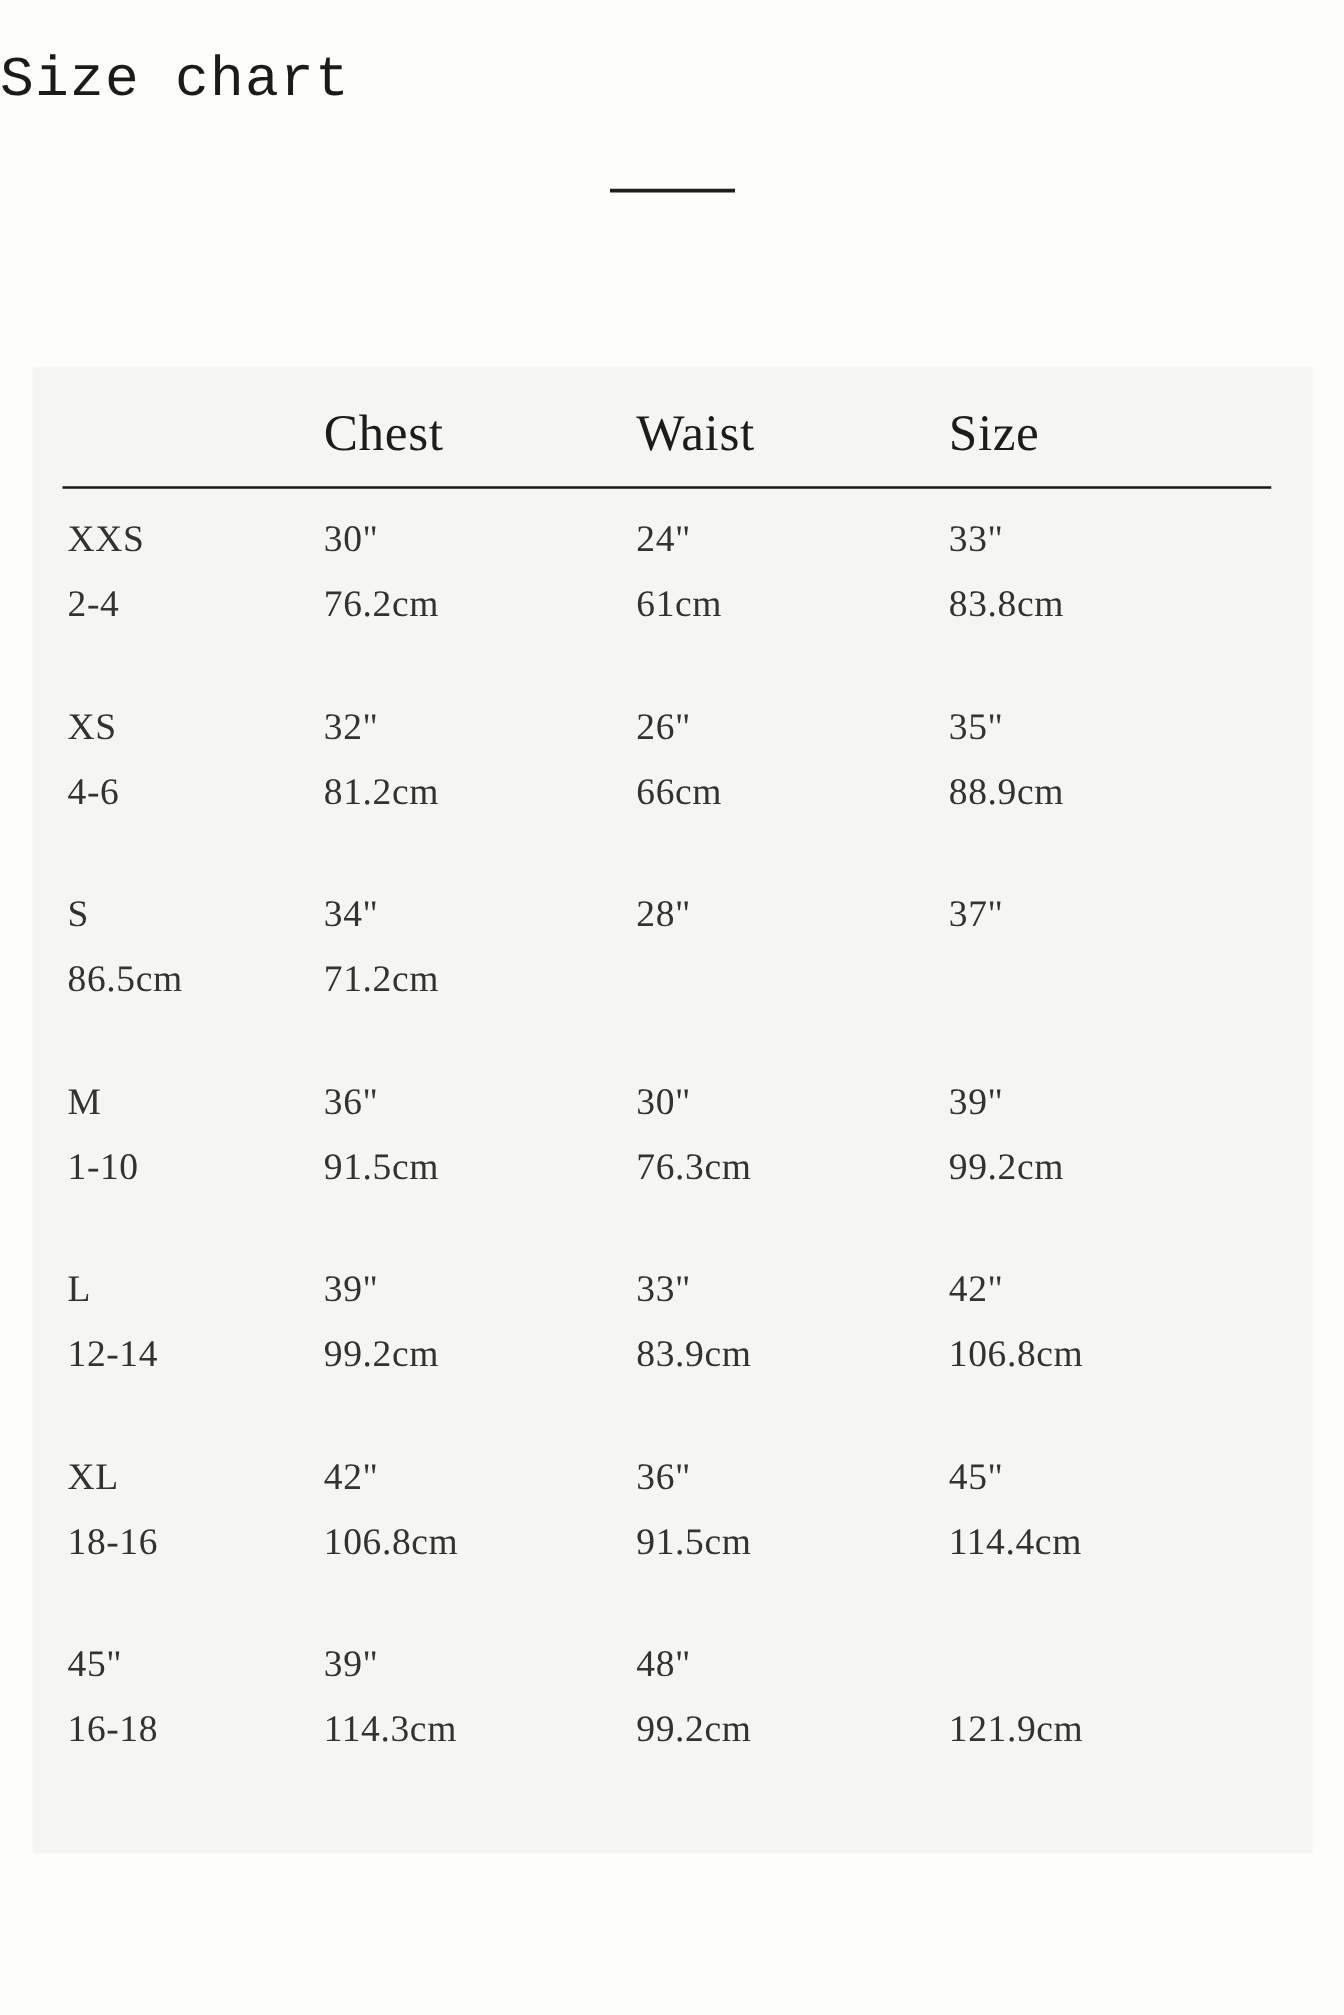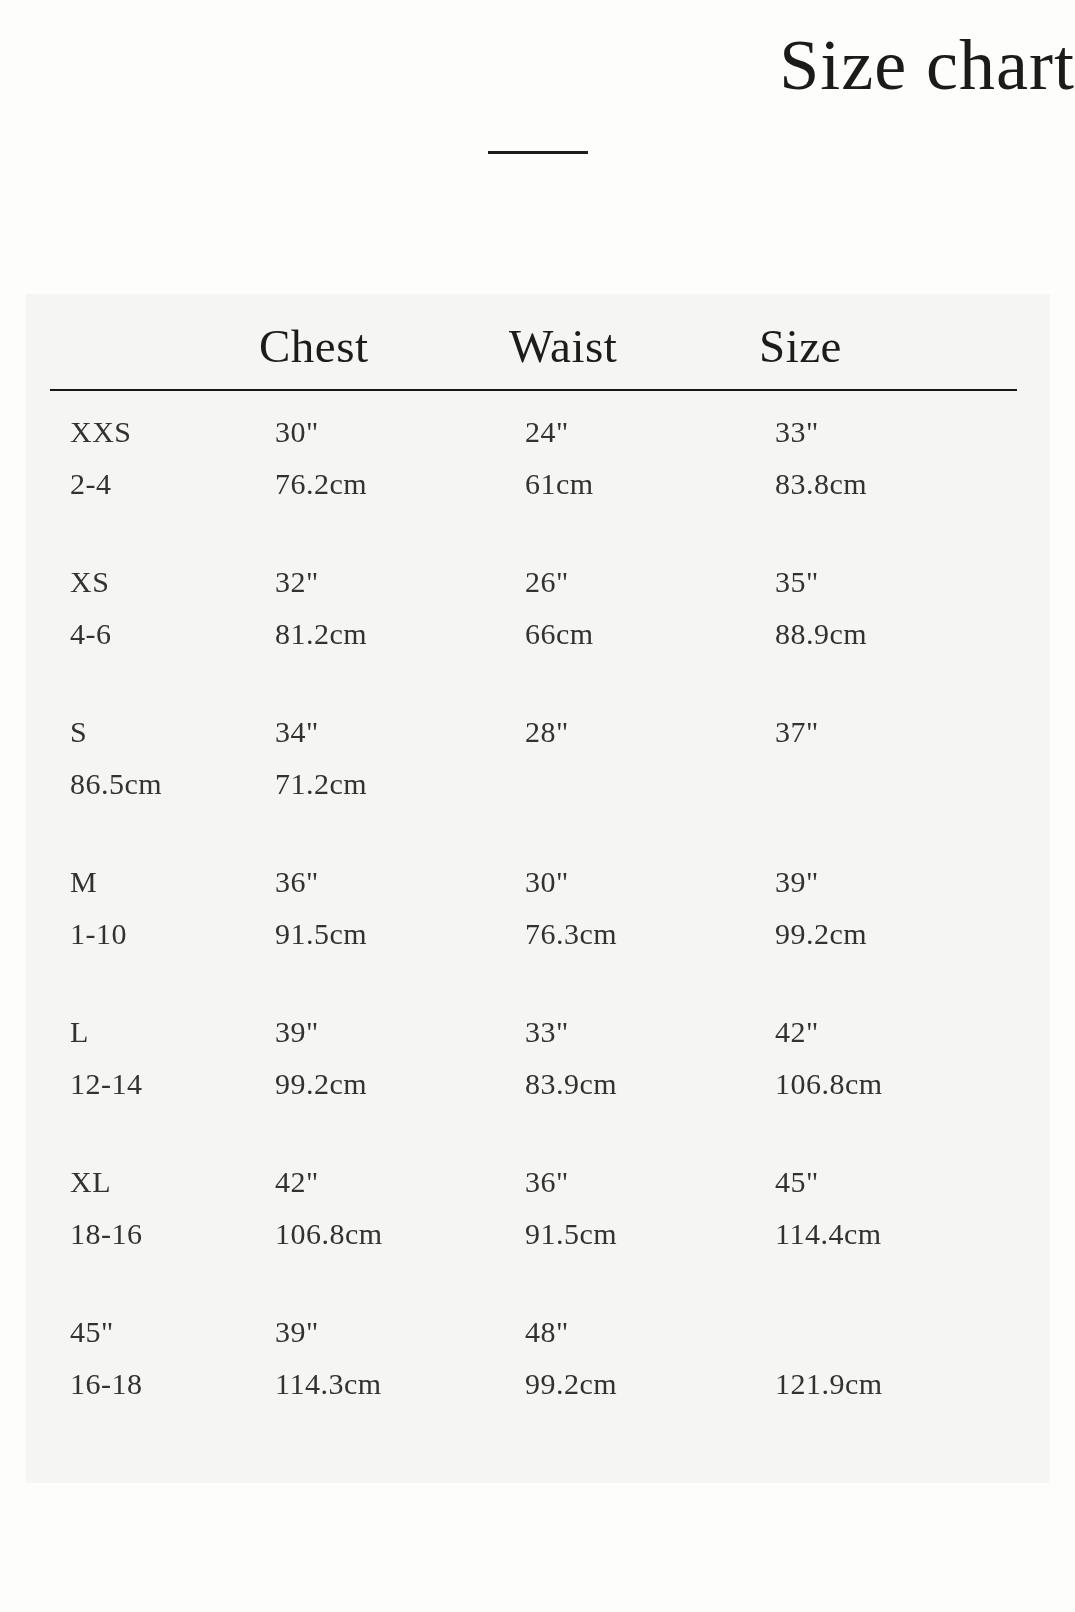--- a/index.html
+++ b/index.html
@@ -11,65 +11,65 @@
     width: 1075px;
     height: 1612px;
     background: #fdfdfc;
     font-family: "Liberation Serif", serif;
     color: #2b2b29;
     overflow: hidden;
   }
   .page-title {
     margin: 0;
     padding-top: 32px;
-    text-align: right;
-    font-size: 72px;
+    text-align: left;
+    font-size: 45px;
     line-height: 66px;
     font-weight: 400;
     letter-spacing: 1px;
     color: #1b1b1a;
+    font-family: Liberation Mono, monospace;
   }
   .title-divider {
     width: 100px;
     height: 3px;
     background: #1d1d1c;
     margin: 53px auto 0 auto;
   }
   .size-panel {
     margin: 140px 25px 0 26px;
     background: #f5f5f3;
     padding: 28px 22px 78px 28px;
   }
   .grid-row {
     display: grid;
     grid-template-columns: 205px 250px 250px 1fr;
     align-items: baseline;
   }
   .header-row {
-    font-size: 47px;
+    font-size: 41px;
     line-height: 48px;
     letter-spacing: 2px;
     color: #1c1c1b;
   }
   .header-rule {
     height: 2px;
     background: #171716;
     margin: 19px 11px 0 -4px;
   }
   .row-group {
     margin-top: 56px;
     font-size: 30px;
     color: #32322f;
   }
   .row-group.first {
     margin-top: 20px;
   }
   .measure-line {
     line-height: 42px;
-    margin-left: 16px;
   }
   .cm-line {
     margin-top: 10px;
   }
   .cell { letter-spacing: 0.5px; }
 </style>
 </head>
 <body>
 
 <h1 class="page-title">Size chart</h1>

